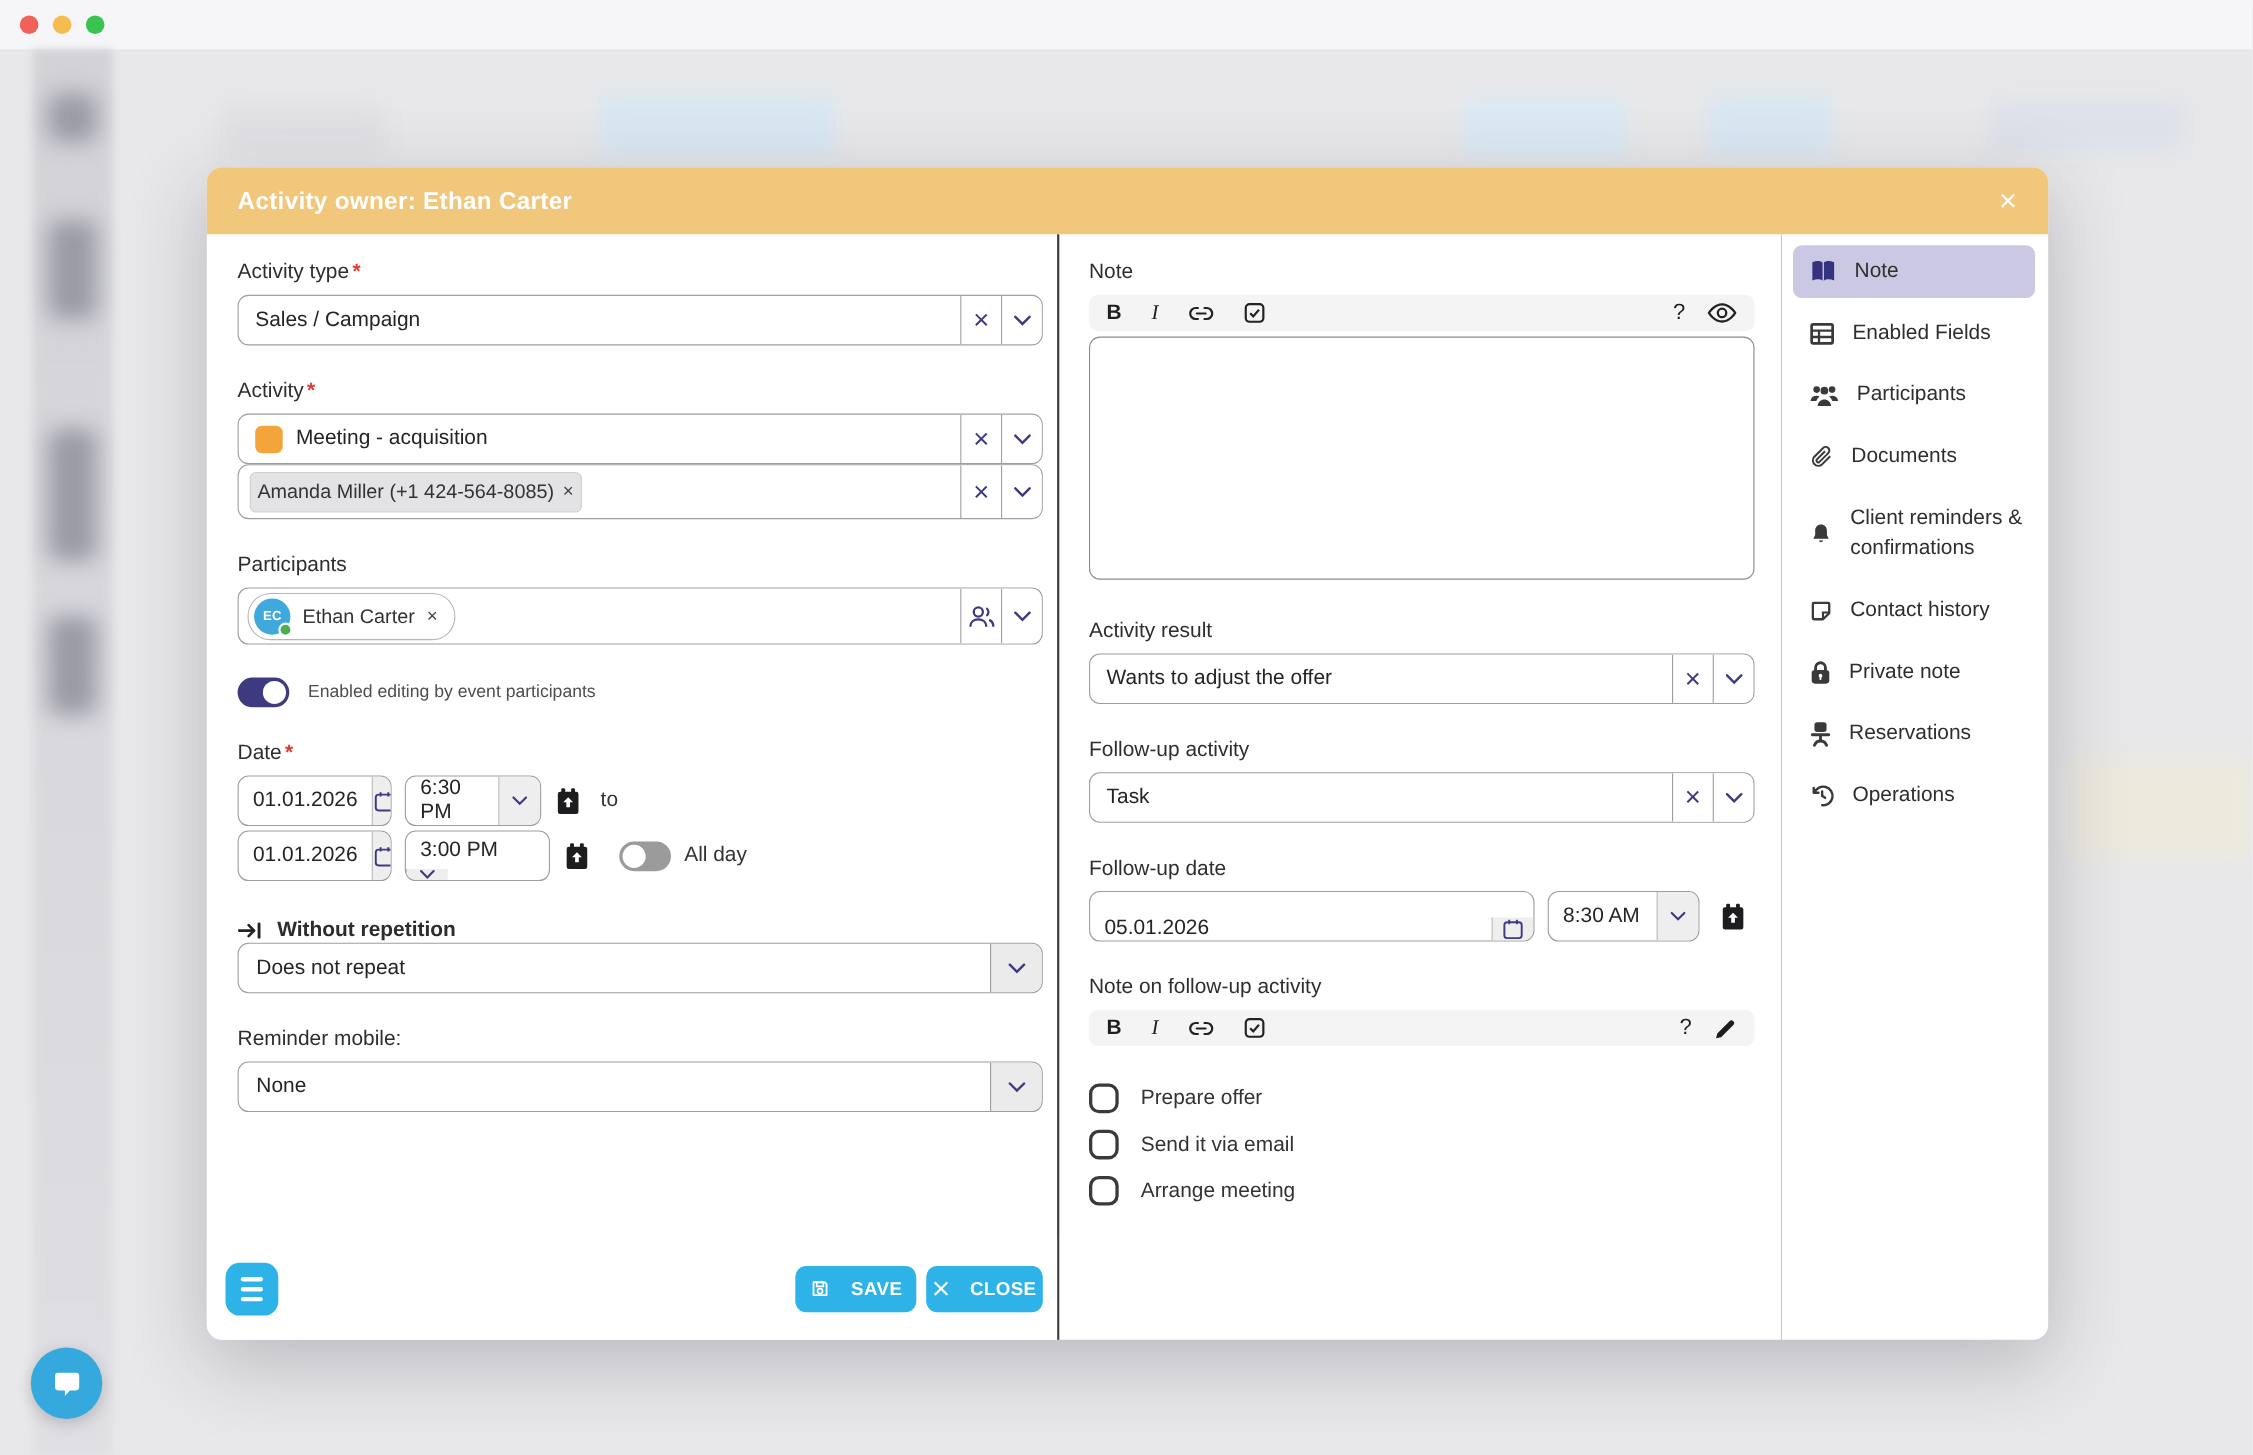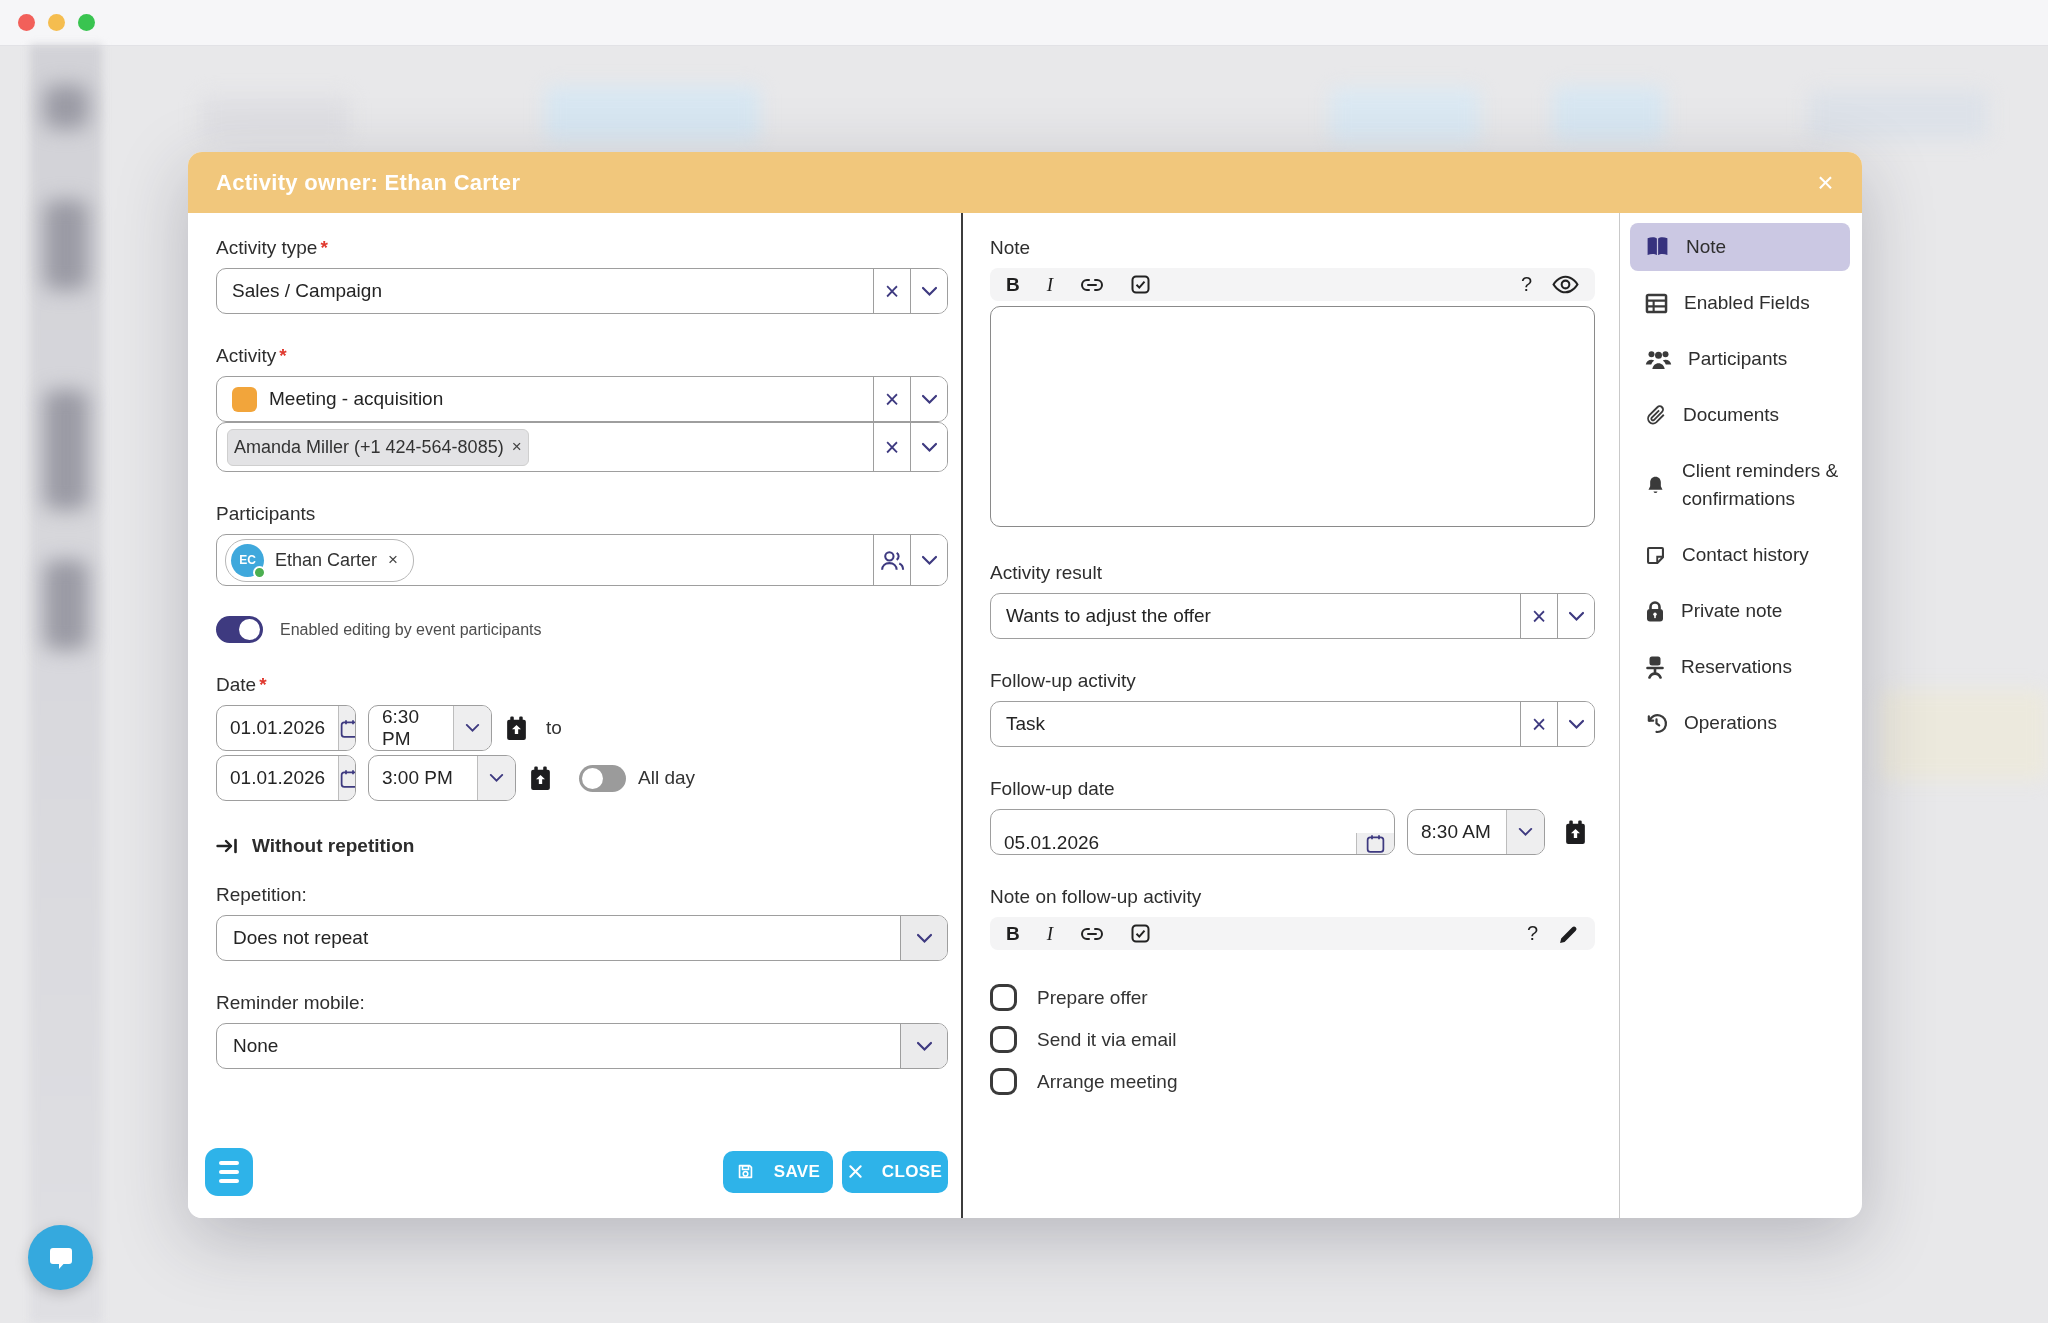--- a/index.html
+++ b/index.html
@@ -240,21 +240,21 @@
           <div class="datebox" style="width:140px;">
             <div class="txt" style="flex:1;">01.01.2026</div>
             <div class="ibtn">
               <svg width="21" height="21" viewBox="0 0 24 24">
                   <rect x="3" y="5" width="18" height="16.5" rx="3" fill="none" stroke="#3e3a80" stroke-width="2"></rect>
                   <line x1="8" y1="2.5" x2="8" y2="7" stroke="#3e3a80" stroke-width="2"></line>
                   <line x1="16" y1="2.5" x2="16" y2="7" stroke="#3e3a80" stroke-width="2"></line>
                 </svg>
             </div>
           </div>
-          <div class="datebox" style="width:148px;">
+          <div class="datebox" style="width:132px;flex-direction:column;">
             <div class="txt" style="flex:1;">3:00 PM</div>
             <div class="ibtn">
               <svg width="15" height="10" viewBox="0 0 17 11">
                   <polyline points="2,2 8.5,8.5 15,2" fill="none" stroke="#3e3a80" stroke-width="2.2" stroke-linecap="round"></polyline>
                 </svg>
             </div>
           </div>
           <span style="display:flex;">
             <svg width="25" height="26" viewBox="0 0 24 25">
                 <rect x="6" y="1.5" width="3.4" height="4.5" rx="1.2" fill="#1d1d1f"></rect>
@@ -273,21 +273,20 @@
           <span style="display:flex;">
             <svg width="23" height="18" viewBox="0 0 23 18">
                 <path d="M1.5 9h13" stroke="#222" stroke-width="2.4" stroke-linecap="round"></path>
                 <path d="M10 4l5 5-5 5" fill="none" stroke="#222" stroke-width="2.4" stroke-linecap="round" stroke-linejoin="round"></path>
                 <path d="M19.5 3v12" stroke="#222" stroke-width="2.6" stroke-linecap="round"></path>
               </svg>
           </span>
           <span>Without repetition</span>
         </div>
 
-        <div class="flabel" style="margin-top:27px;">Repetition:</div>
         <div class="dropdown">
           <div class="val">Does not repeat</div>
           <div class="dbtn">
             <svg width="17" height="11" viewBox="0 0 17 11">
                 <polyline points="2,2 8.5,8.5 15,2" fill="none" stroke="#3e3a80" stroke-width="2.2" stroke-linecap="round"></polyline>
               </svg>
           </div>
         </div>
 
         <div class="flabel">Reminder mobile:</div>

